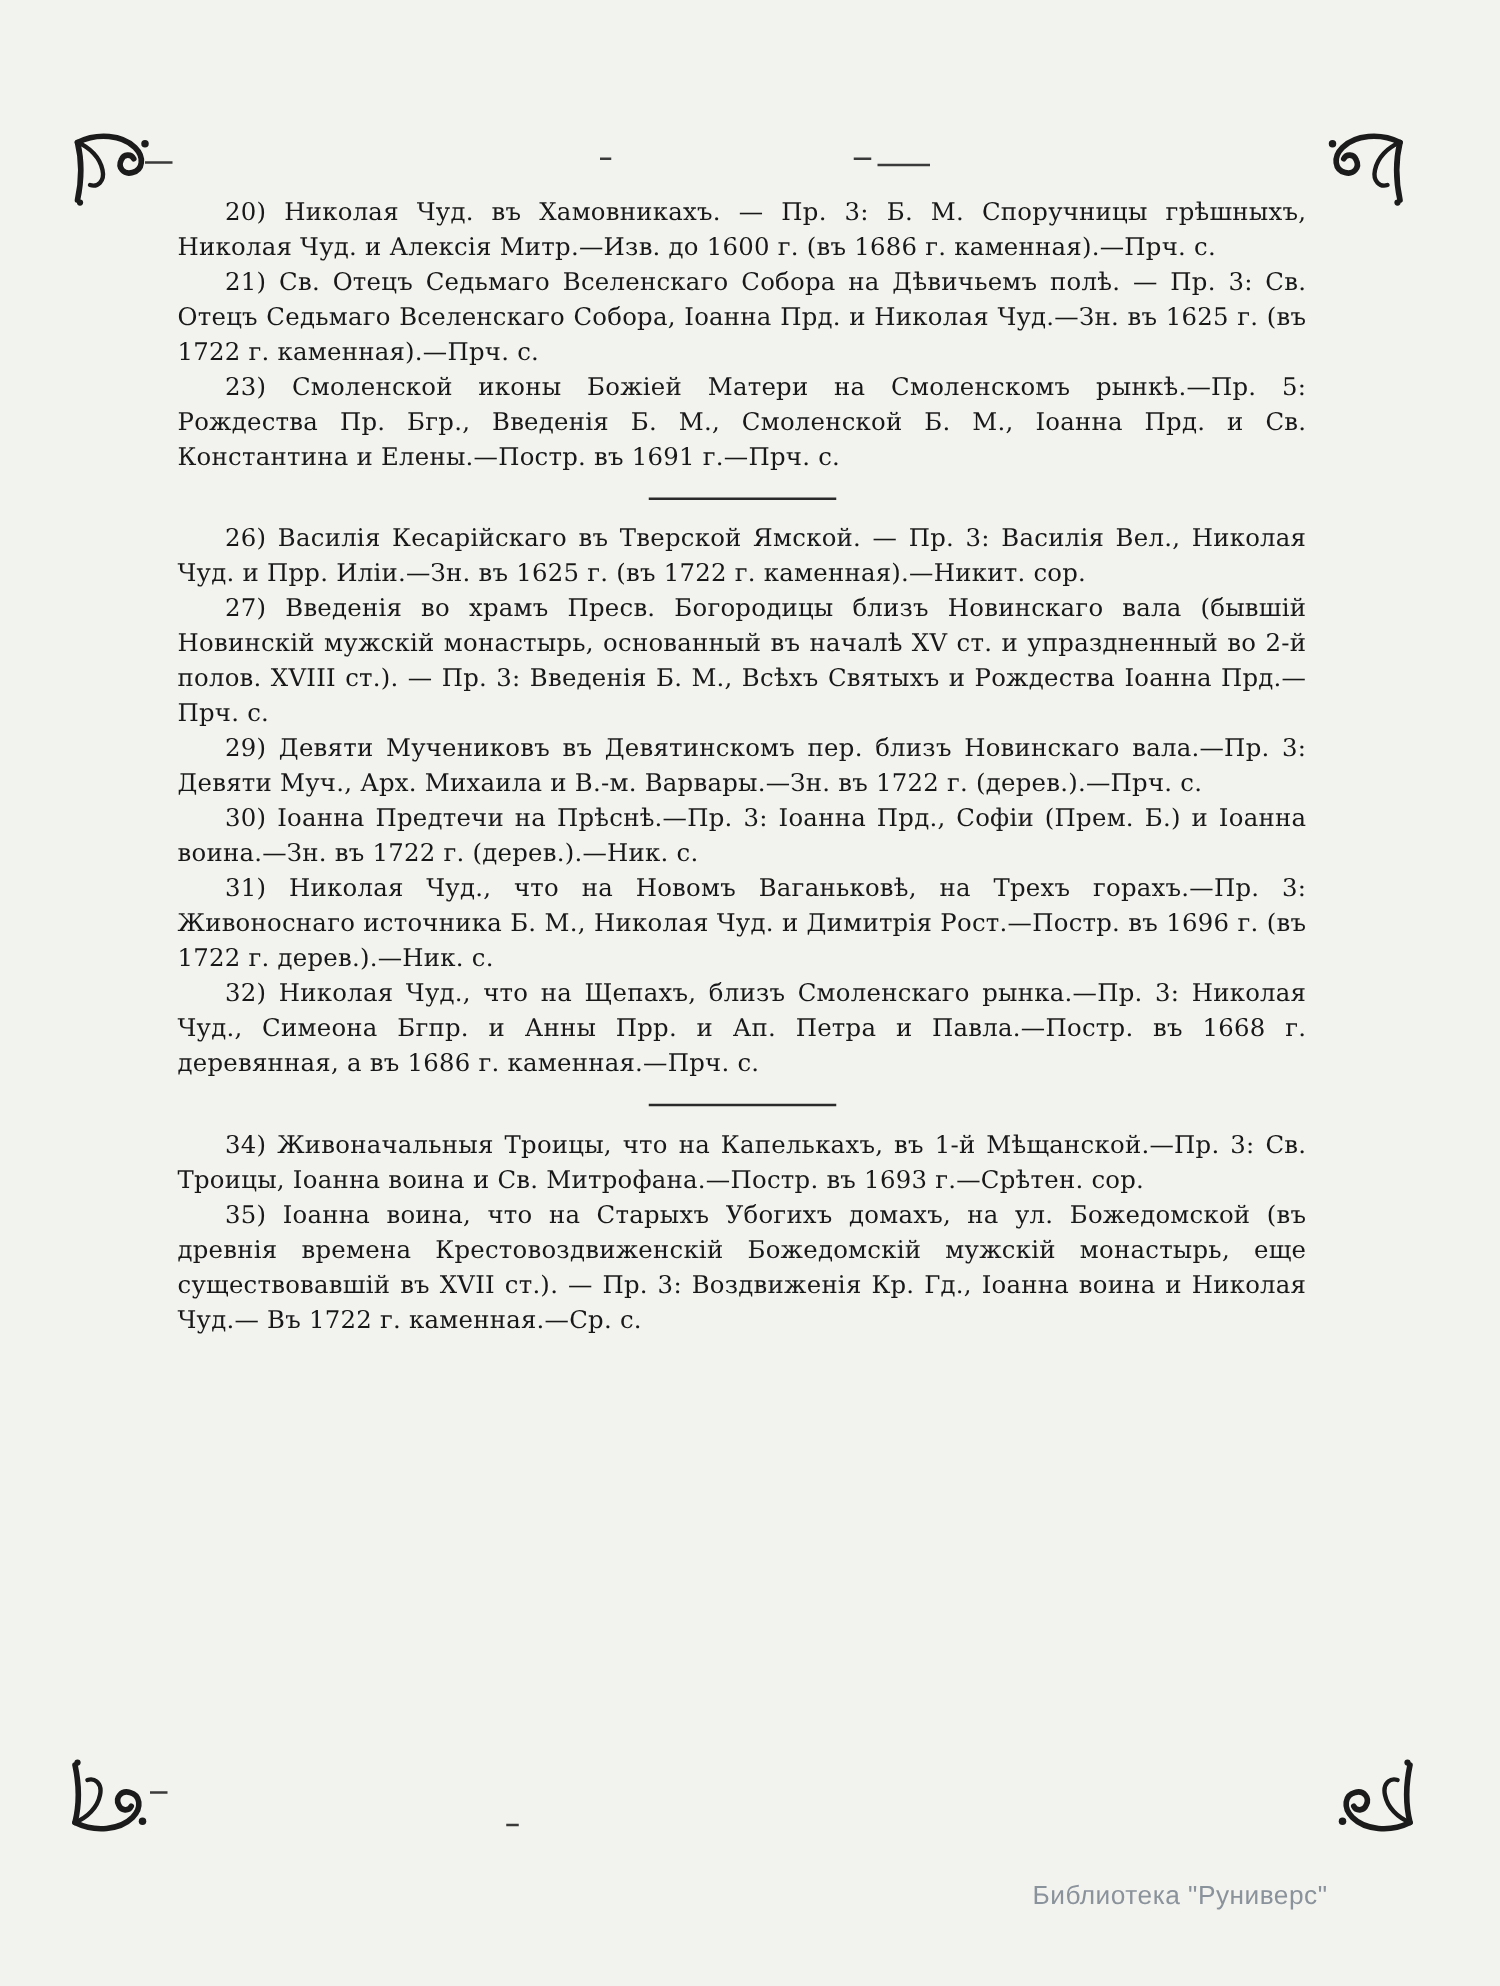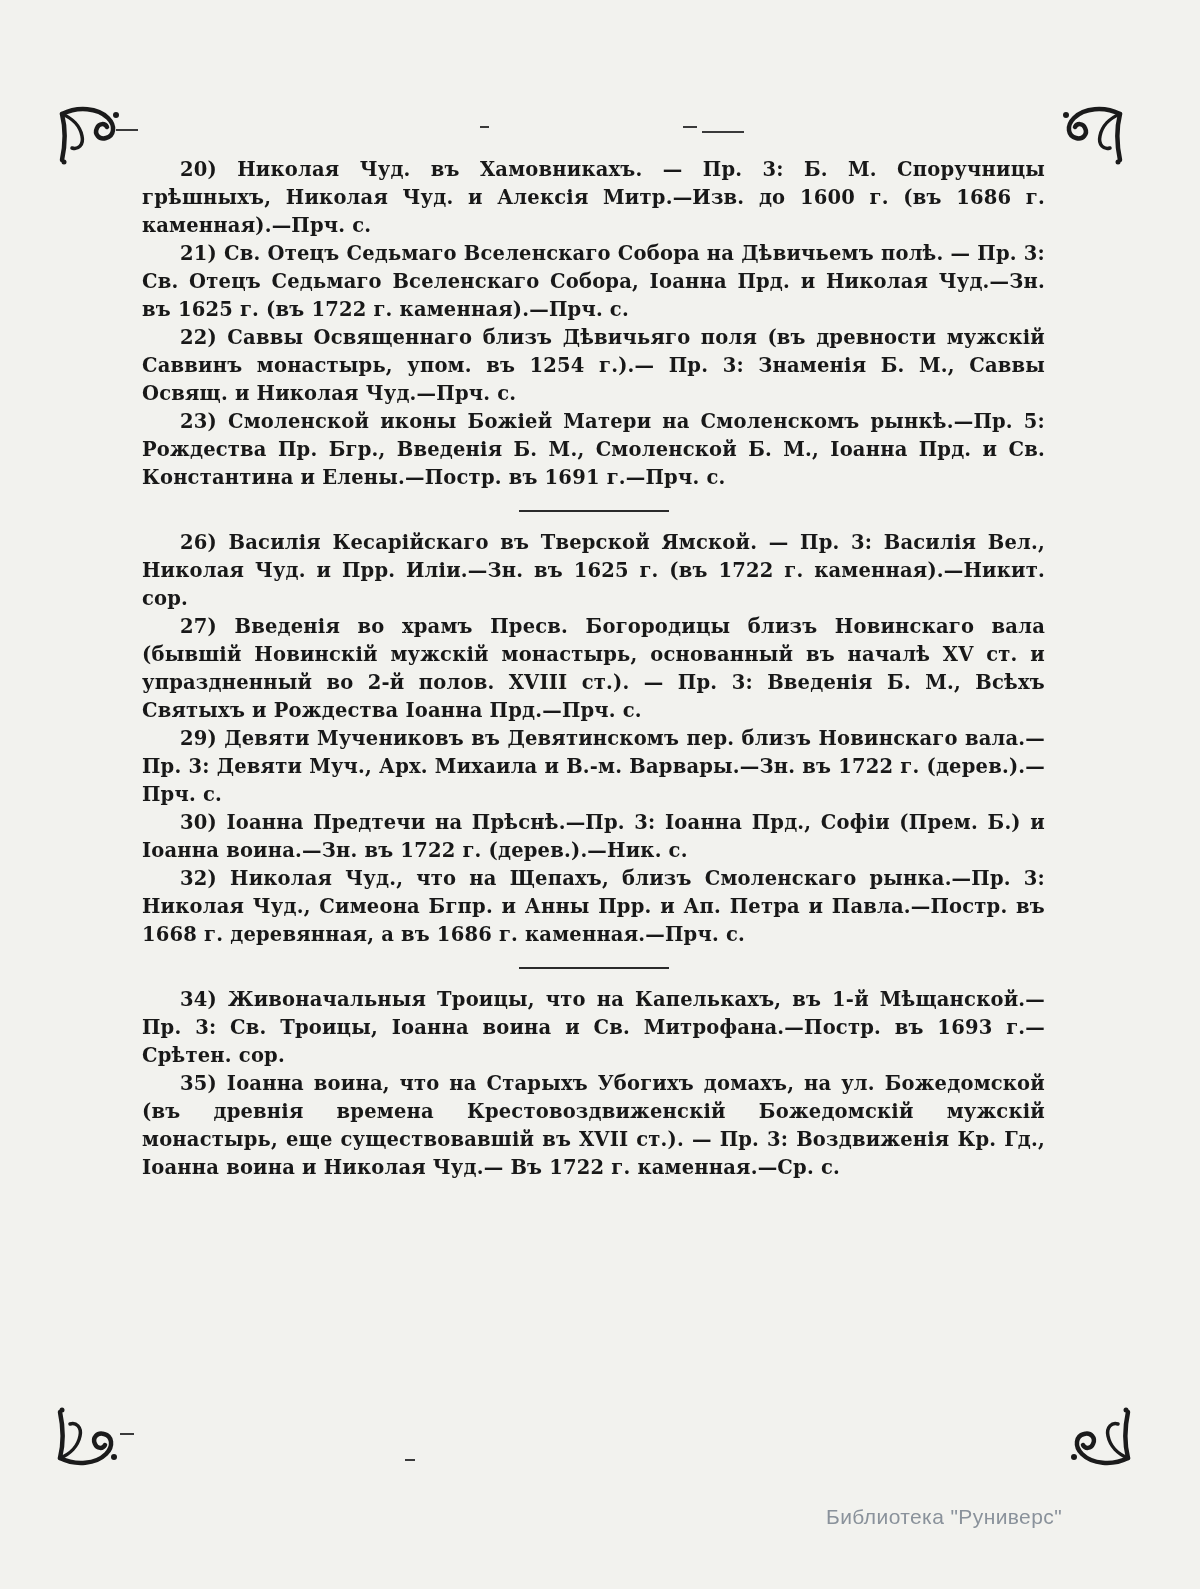--- a/index.html
+++ b/index.html
@@ -4,21 +4,21 @@
 <style>
   html,body{margin:0;padding:0;}
   body{
     width:1200px;height:1589px;position:relative;
     background:#f2f2ee;overflow:hidden;
     font-family:"DejaVu Serif","Liberation Serif",serif;
   }
   .page{position:absolute;inset:0;}
   .text-block{
     position:absolute;left:142px;top:156px;width:903px;
-    color:#181818;font-size:19.5px;line-height:28px;font-weight:700;
+    color:#181818;font-size:19.5px;line-height:28px;font-weight:400;
     text-align:justify;letter-spacing:0.2px;
   }
   .entry{margin:0;text-indent:38px;}
   .divider{
     border:none;border-top:2px solid #2a2a2a;
     width:150px;margin:18px auto 17px auto;
   }
   .ornament{position:absolute;width:66px;height:62px;}
   .ornament svg{display:block;width:100%;height:100%;}
   .orn-tl{left:58px;top:104px;}
@@ -92,29 +92,29 @@
   <div class="frame-dash dash-2"></div>
   <div class="frame-dash dash-3"></div>
   <div class="frame-dash dash-4"></div>
   <div class="frame-dash dash-5"></div>
   <div class="frame-dash dash-6"></div>
 
   <div class="text-block">
 
     <p class="entry">20) Николая Чуд. въ Хамовникахъ. — Пр. 3: Б. М. Споручницы грѣшныхъ, Николая Чуд. и Алексія Митр.—Изв. до 1600 г. (въ 1686 г. каменная).—Прч. с.</p>
     <p class="entry">21) Св. Отецъ Седьмаго Вселенскаго Собора на Дѣвичьемъ полѣ. — Пр. 3: Св. Отецъ Седьмаго Вселенскаго Собора, Іоанна Прд. и Николая Чуд.—Зн. въ 1625 г. (въ 1722 г. каменная).—Прч. с.</p>
-    <p class="entry">22) Саввы Освященнаго близъ Дѣвичьяго поля (въ древности мужскій Саввинъ монастырь, упом. въ 1254 г.).— Пр. 3: Знаменія Б. М., Саввы Освящ. и Николая Чуд.—Прч. с.</p>
     <p class="entry">23) Смоленской иконы Божіей Матери на Смоленскомъ рынкѣ.—Пр. 5: Рождества Пр. Бгр., Введенія Б. М., Смоленской Б. М., Іоанна Прд. и Св. Константина и Елены.—Постр. въ 1691 г.—Прч. с.</p>
 
     <hr class="divider">
 
     <p class="entry">26) Василія Кесарійскаго въ Тверской Ямской. — Пр. 3: Василія Вел., Николая Чуд. и Прр. Иліи.—Зн. въ 1625 г. (въ 1722 г. каменная).—Никит. сор.</p>
     <p class="entry">27) Введенія во храмъ Пресв. Богородицы близъ Новинскаго вала (бывшій Новинскій мужскій монастырь, основанный въ началѣ XV ст. и упраздненный во 2-й полов. XVIII ст.). — Пр. 3: Введенія Б. М., Всѣхъ Святыхъ и Рождества Іоанна Прд.—Прч. с.</p>
     <p class="entry">29) Девяти Мучениковъ въ Девятинскомъ пер. близъ Новинскаго вала.—Пр. 3: Девяти Муч., Арх. Михаила и В.-м. Варвары.—Зн. въ 1722 г. (дерев.).—Прч. с.</p>
     <p class="entry">30) Іоанна Предтечи на Прѣснѣ.—Пр. 3: Іоанна Прд., Софіи (Прем. Б.) и Іоанна воина.—Зн. въ 1722 г. (дерев.).—Ник. с.</p>
+    <p class="entry">31) Николая Чуд., что на Новомъ Ваганьковѣ, на Трехъ горахъ.—Пр. 3: Живоноснаго источника Б. М., Николая Чуд. и Димитрія Рост.—Постр. въ 1696 г. (въ 1722 г. дерев.).—Ник. с.</p>
     <p class="entry">32) Николая Чуд., что на Щепахъ, близъ Смоленскаго рынка.—Пр. 3: Николая Чуд., Симеона Бгпр. и Анны Прр. и Ап. Петра и Павла.—Постр. въ 1668 г. деревянная, а въ 1686 г. каменная.—Прч. с.</p>
 
     <hr class="divider">
 
     <p class="entry">34) Живоначальныя Троицы, что на Капелькахъ, въ 1-й Мѣщанской.—Пр. 3: Св. Троицы, Іоанна воина и Св. Митрофана.—Постр. въ 1693 г.—Срѣтен. сор.</p>
     <p class="entry">35) Іоанна воина, что на Старыхъ Убогихъ домахъ, на ул. Божедомской (въ древнія времена Крестовоздвиженскій Божедомскій мужскій монастырь, еще существовавшій въ XVII ст.). — Пр. 3: Воздвиженія Кр. Гд., Іоанна воина и Николая Чуд.— Въ 1722 г. каменная.—Ср. с.</p>
 
   </div>
 
   <div class="watermark">Библиотека "Руниверс"</div>

